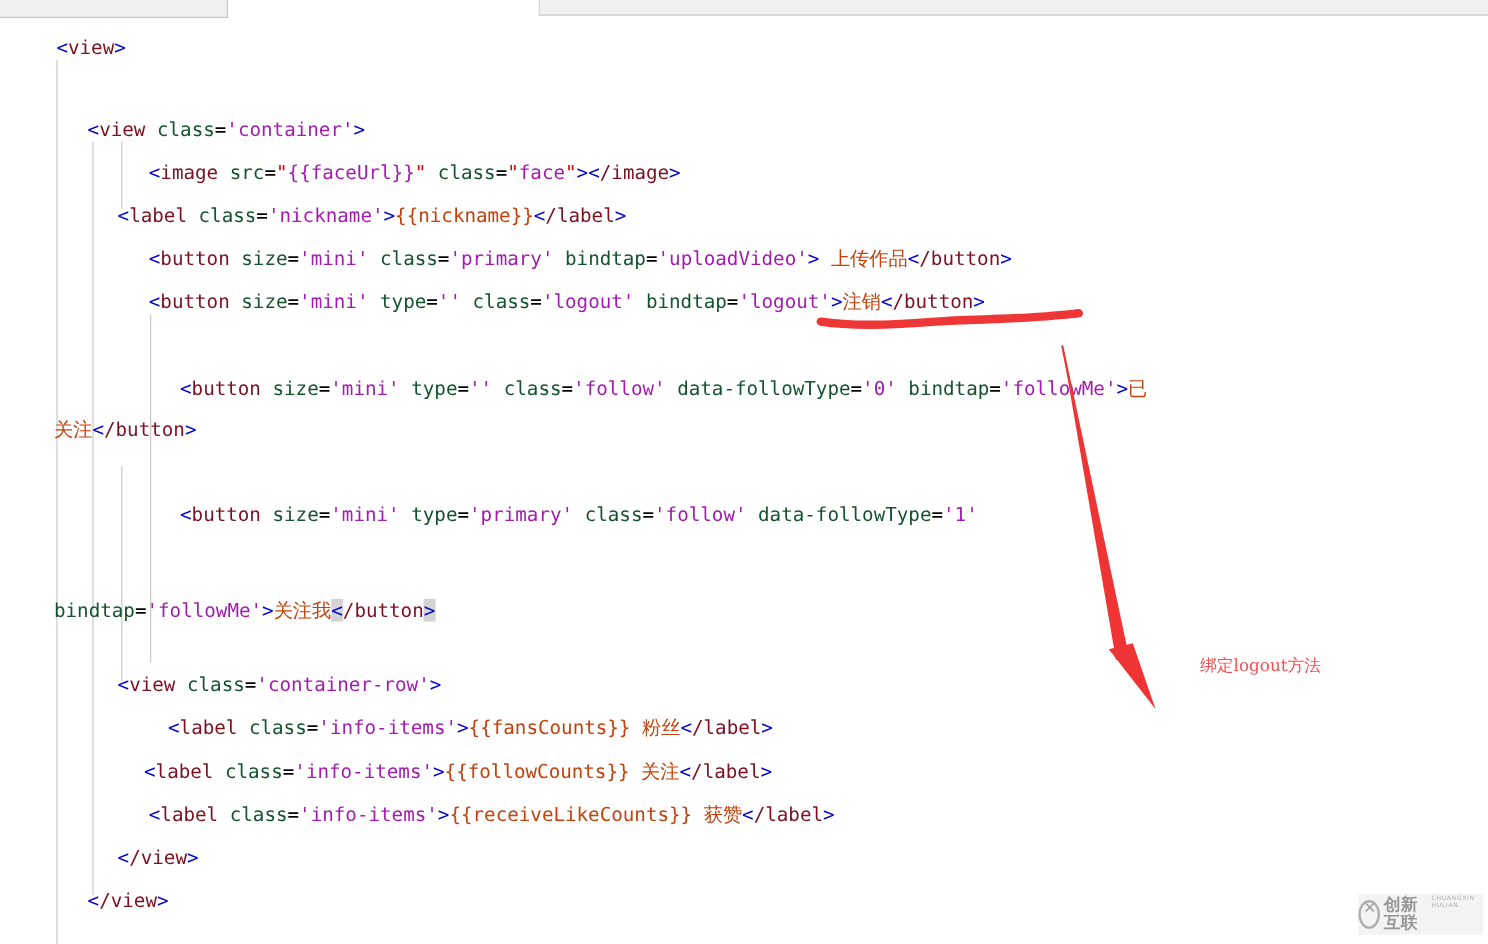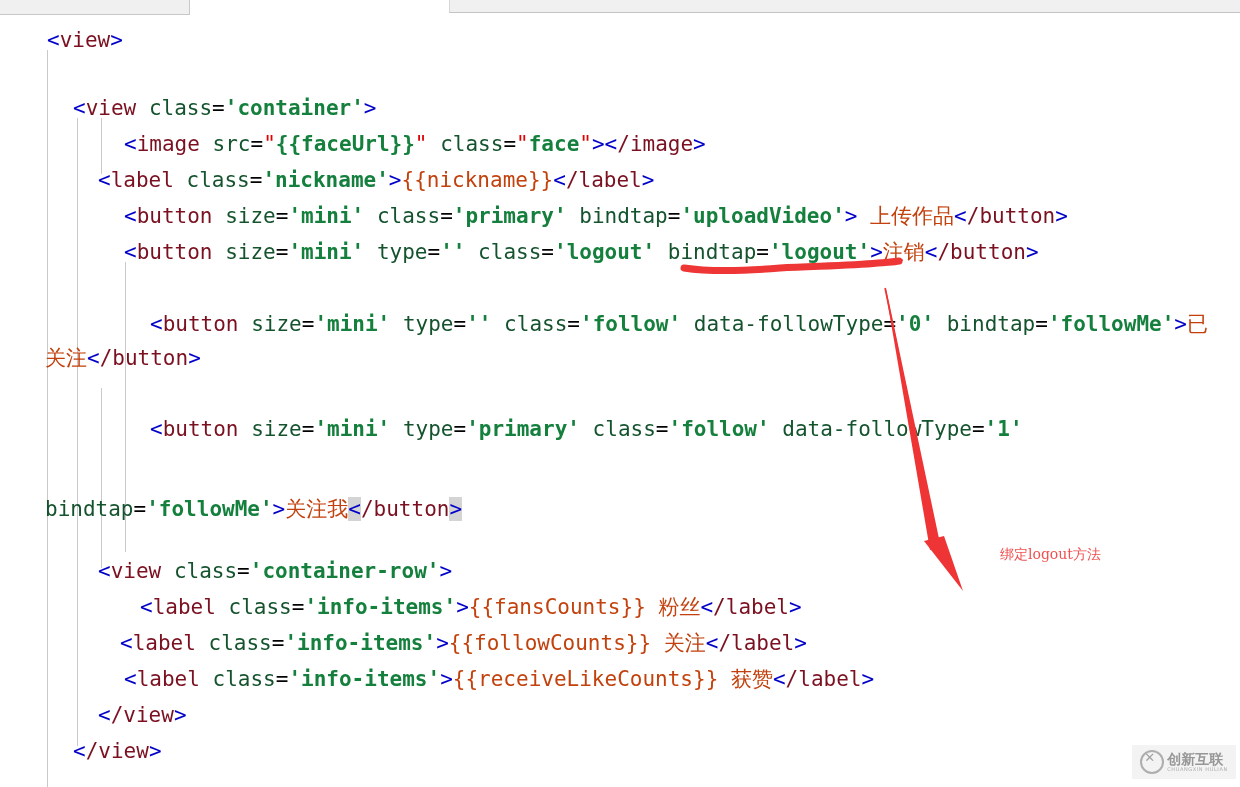--- a/index.html
+++ b/index.html
@@ -61,33 +61,33 @@
     left: 0; top: 0;
     width: 1240px;
     padding: 0;
     margin: 0;
   }
   .line {
     position: absolute;
     left: 0;
     white-space: pre;
     font-family: "DejaVu Sans Mono", "Liberation Mono", monospace;
-    font-size: 21px;
+    font-size: 16px;
     line-height: 36px;
     letter-spacing: 0px;
     color: #000000;
   }
 
   
   .br   { color: #0000c8; }   
   .tag  { color: #7a1020; }   
   .attr { color: #14532d; }   
   .eq   { color: #000000; }   
   .q    { color: #e00000; }   
-  .val  { color: #15803d; font-weight: bold; }   
+  .val  { color: #a21caf; }   
   .txt  { color: #c2410c; }   
   .hl   { background: #d4d4d4; }  
 
   
   #annotations {
     position: absolute;
     left: 0; top: 0;
     width: 1240px; height: 787px;
     pointer-events: none;
   }
@@ -129,21 +129,21 @@
   #watermark .wm-mark::after {
     content: "✕";
     position: absolute;
     left: 2px; top: -2px;
     font-size: 13px;
     color: #9a9a9a;
     font-family: "DejaVu Sans", sans-serif;
   }
   #watermark .wm-texts {
     display: flex;
-    flex-direction: column;
+    flex-direction: row;
     line-height: 1.05;
     justify-content: flex-end;
   }
   #watermark .wm-cn {
     font-family: "DejaVu Sans", "Liberation Sans", sans-serif;
     font-size: 14px;
     color: #8f8f8f;
     font-weight: bold;
     letter-spacing: 0px;
   }

